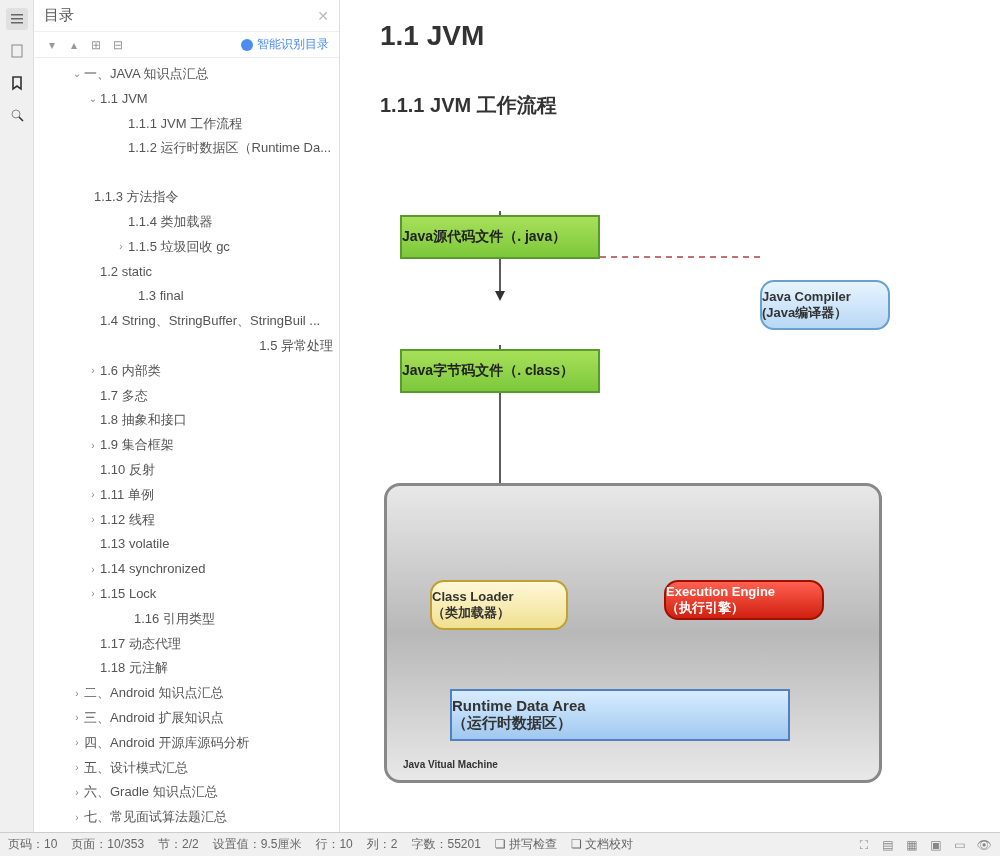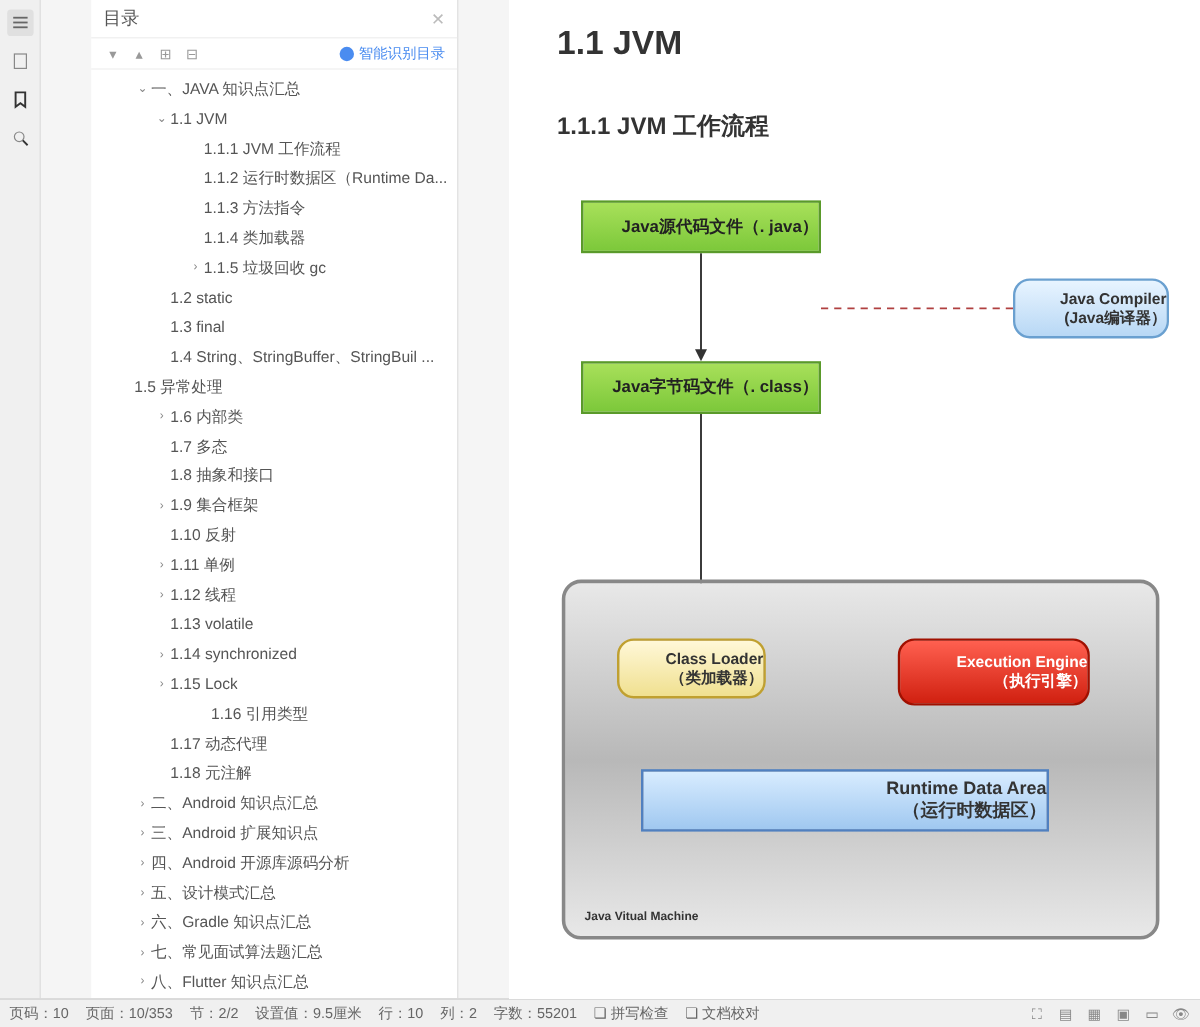--- a/index.html
+++ b/index.html
@@ -1,43 +1,43 @@
 <!DOCTYPE html>
 <html><head>
 <meta charset="utf-8">
 <style>
 * { box-sizing: border-box; margin: 0; padding: 0; }
 body { font-family: "Microsoft YaHei", Arial, sans-serif; font-size: 13px; color: #333; background: #f5f5f5; width: 1000px; height: 856px; overflow: hidden; display: flex; flex-direction: column; }
-.main-area { flex: 1; display: flex; overflow: hidden; gap: 42px; }
+.main-area { flex: 1; display: flex; overflow: hidden; }
 .vert-toolbar { width: 34px; background: #f0f0f0; border-right: 1px solid #ddd; display: flex; flex-direction: column; align-items: center; padding-top: 8px; gap: 10px; }
 .vert-toolbar .vicon { width: 22px; height: 22px; display: flex; align-items: center; justify-content: center; color: #888; cursor: pointer; border-radius: 3px; }
 .vert-toolbar .vicon.active { background: #e0e0e0; color: #555; }
 .sidebar { width: 306px; background: #fff; border-right: 1px solid #ddd; display: flex; flex-direction: column; }
 .sidebar-header { display: flex; align-items: center; padding: 6px 10px; border-bottom: 1px solid #eee; }
 .sidebar-title { font-size: 15px; color: #555; flex: 1; }
 .sidebar-close { color: #bbb; cursor: pointer; font-size: 14px; }
 .sidebar-toolbar { display: flex; align-items: center; padding: 4px 10px; border-bottom: 1px solid #eee; gap: 6px; }
 .tbicon { width: 16px; height: 16px; display: inline-flex; align-items: center; justify-content: center; color: #999; cursor: pointer; font-size: 12px; }
 .smart-toc { margin-left: auto; display: flex; align-items: center; gap: 4px; color: #4a8cf0; font-size: 12px; }
 .smart-dot { width: 12px; height: 12px; border-radius: 50%; background: #4a8cf0; }
 .toc-tree { flex: 1; overflow-y: auto; padding: 4px 0 10px 0; font-size: 13px; color: #555; }
 .toc-item { display: flex; align-items: center; padding: 2px 6px 2px 0; line-height: 1.6; white-space: nowrap; overflow: hidden; text-overflow: ellipsis; cursor: pointer; }
 .toc-caret { width: 14px; text-align: center; color: #888; font-size: 10px; flex-shrink: 0; }
 .toc-label { overflow: hidden; text-overflow: ellipsis; }
 .content { flex: 1; background: #fff; overflow: auto; padding: 20px 40px; }
 .content h1 { font-size: 28px; font-weight: bold; margin-bottom: 40px; }
 .content h2 { font-size: 20px; font-weight: bold; margin-bottom: 18px; }
 .diagram { position: relative; width: 560px; height: 640px; }
-.box { position: absolute; border: 2px solid; text-align: center; display: flex; flex-direction: column; align-items: flex-end; justify-content: center; font-size: 14px; font-weight: bold; }
+.box { position: absolute; border: 2px solid; text-align: center; display: flex; flex-direction: column; align-items: flex-start; justify-content: center; font-size: 14px; font-weight: bold; margin-top: 48px; }
 .box-green { background: linear-gradient(#a8e05a,#7cc83a); border-color: #5a9a2a; color: #222; width: 200px; height: 44px; }
 .box-javac { background: linear-gradient(#e8f4ff,#b8d8f5); border-color: #6aa0d0; border-radius: 14px; color: #333; width: 130px; height: 50px; font-size: 13px; }
 .jvm-box { position: absolute; width: 498px; height: 300px; border: 3px solid #888; border-radius: 16px; background: linear-gradient(#e8e8e8,#b8b8b8,#e8e8e8); }
 .jvm-label { position: absolute; bottom: 10px; left: 16px; font-weight: bold; color: #333; font-size: 10px; }
-.box-loader { background: linear-gradient(#fff8d8,#f0e090); border-color: #c0a030; border-radius: 14px; width: 124px; height: 50px; font-size: 13px; color: #333; }
-.box-engine { background: linear-gradient(#ff6050,#d02010); border-color: #a01000; border-radius: 14px; width: 160px; height: 56px; font-size: 13px; color: #fff; }
+.box-loader { background: linear-gradient(#fff8d8,#f0e090); border-color: #c0a030; border-radius: 14px; width: 138px; height: 50px; font-size: 13px; color: #333; }
+.box-engine { background: linear-gradient(#ff6050,#d02010); border-color: #a01000; border-radius: 14px; width: 160px; height: 40px; font-size: 13px; color: #fff; }
 .box-runtime { background: linear-gradient(#d8ecff,#a0c8f0); border-color: #5080c0; width: 340px; height: 52px; font-size: 15px; color: #333; }
 .status-bar { height: 24px; background: #f0f0f0; border-top: 1px solid #ccc; display: flex; align-items: center; font-size: 12px; color: #666; padding: 0 8px; gap: 14px; }
 .status-right { margin-left: auto; display: flex; gap: 8px; align-items: center; }
 .sicon { width: 16px; height: 16px; display: inline-flex; align-items: center; justify-content: center; color: #888; cursor: pointer; }
 svg line, svg path { stroke: #333; stroke-width: 1.6; fill: none; }
 svg .dashed { stroke: #b04040; stroke-dasharray: 6 5; }
 svg .arrowhead { fill: #333; stroke: none; }
 </style>
 </head>
 <body>
@@ -92,40 +92,40 @@
         <div class="toc-item" style="padding-left: 52px;">
           <span class="toc-caret">⌄</span>
           <span class="toc-label">1.1 JVM</span>
         </div>
         <div class="toc-item" style="padding-left: 94px;">
           <span class="toc-label">1.1.1 JVM  工作流程</span>
         </div>
         <div class="toc-item" style="padding-left: 94px;">
           <span class="toc-label">1.1.2 运行时数据区（Runtime Da...</span>
         </div>
-        <div class="toc-item" style="padding-left: 94px;">
+        <div class="toc-item" style="padding-left: 60px; margin-top: 24px;">
           <span class="toc-label">1.1.3 方法指令</span>
         </div>
         <div class="toc-item" style="padding-left: 94px;">
           <span class="toc-label">1.1.4 类加载器</span>
         </div>
         <div class="toc-item" style="padding-left: 80px;">
           <span class="toc-caret">›</span>
           <span class="toc-label">1.1.5 垃圾回收  gc</span>
         </div>
         <div class="toc-item" style="padding-left: 66px;">
           <span class="toc-label">1.2 static</span>
         </div>
-        <div class="toc-item" style="padding-left: 66px;">
+        <div class="toc-item" style="padding-left: 104px;">
           <span class="toc-label">1.3 final</span>
         </div>
         <div class="toc-item" style="padding-left: 66px;">
           <span class="toc-label">1.4 String、StringBuffer、StringBuil ...</span>
         </div>
-        <div class="toc-item" style="padding-left: 36px;">
+        <div class="toc-item" style="padding-left: 66px; justify-content: flex-end;">
           <span class="toc-label">1.5  异常处理</span>
         </div>
         <div class="toc-item" style="padding-left: 52px;">
           <span class="toc-caret">›</span>
           <span class="toc-label">1.6  内部类</span>
         </div>
         <div class="toc-item" style="padding-left: 66px;">
           <span class="toc-label">1.7  多态</span>
         </div>
         <div class="toc-item" style="padding-left: 66px;">

